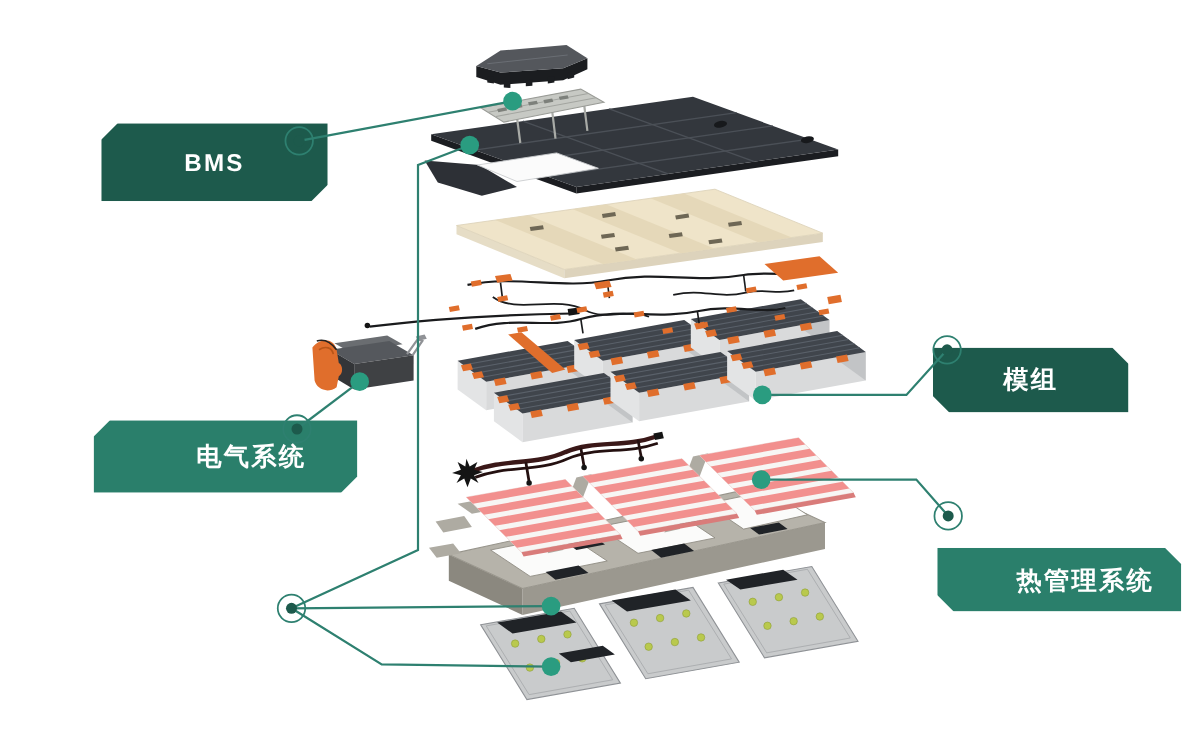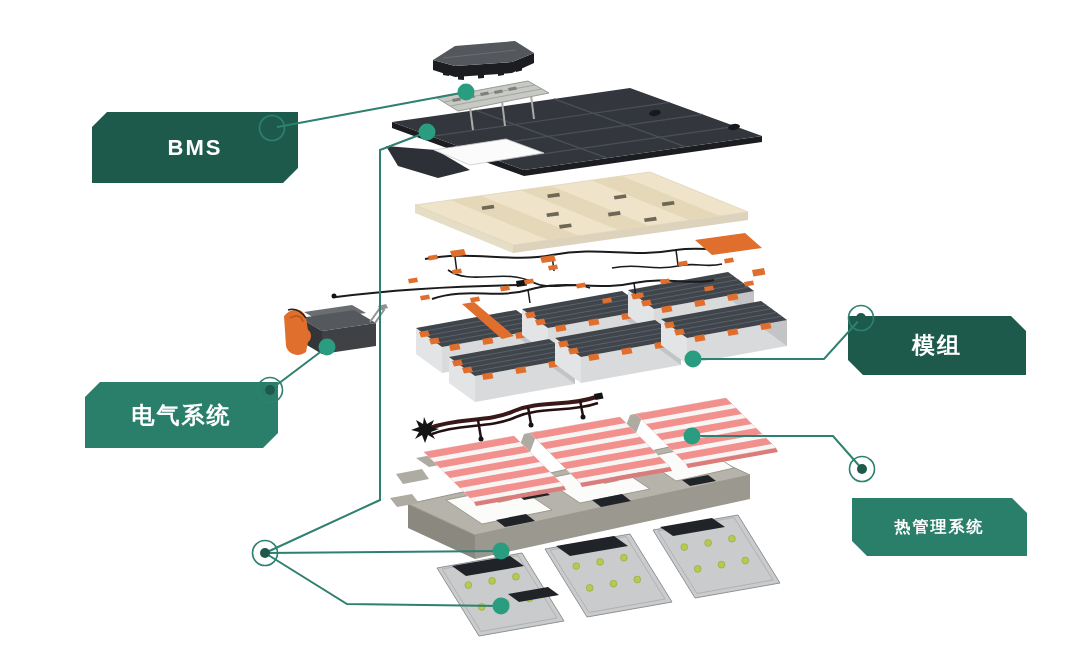--- a/index.html
+++ b/index.html
@@ -3,27 +3,27 @@
 <meta charset="utf-8">
 <style>
   html,body{margin:0;padding:0;background:#fff;}
   .stage{position:relative;width:1080px;height:672px;background:var(--bg,#ffffff);
          font-family:"Liberation Sans","DejaVu Sans",sans-serif;overflow:hidden;}
   .diagram{position:absolute;left:0;top:0;z-index:2;pointer-events:none;}
   .label{position:absolute;z-index:1;display:flex;flex-direction:column;align-items:center;
          justify-content:center;color:var(--label-text,#ffffff);font-weight:700;
          letter-spacing:2px;text-align:center;}
   .label--dark{background:var(--label-dark,#1d5a4c);}
-  .label--teal{background:var(--label-teal,#2a7f6b);}
+  .label--teal{background:var(--label-teal,#2a7f6b);padding-left:47px;}
   .bevel-l{clip-path:polygon(15px 0,100% 0,100% calc(100% - 15px),calc(100% - 15px) 100%,0 100%,0 15px);}
   .bevel-r{clip-path:polygon(0 0,calc(100% - 15px) 0,100% 15px,100% 100%,15px 100%,0 calc(100% - 15px));margin-top:43px;}
   #label-bms{left:92px;top:112px;width:206px;height:71px;font-size:22px;line-height:1.32;}
   #label-module{left:848px;top:273px;width:178px;height:59px;font-size:23px;}
   #label-electrical{left:85px;top:382px;width:193px;height:66px;font-size:23px;}
-  #label-thermal{left:852px;top:455px;width:175px;height:58px;font-size:16px;}
+  #label-thermal{left:852px;top:455px;width:175px;height:58px;font-size:23px;}
   #label-structural{left:84px;top:532px;width:194px;height:60px;font-size:23px;}
   
   .c-line{stroke:var(--line,#2e8070);stroke-width:2;fill:none;}
   .c-dot{fill:var(--dot,#2a9c80);}
   .c-ring{stroke:var(--line,#2e8070);stroke-width:1.6;fill:none;}
   .c-ring-dot{fill:var(--ring-dark,#1d5a4c);}
   .pad{fill:var(--pad-black,#202327);}
   .tray-top{fill:var(--tray-gray,#b6b3aa);stroke:#98958c;stroke-width:1;}
   .tray-hole{fill:#fbfbfa;stroke:#8e8b82;stroke-width:0.8;}
   .tray-side-f{fill:var(--tray-side,#9b988f);}

